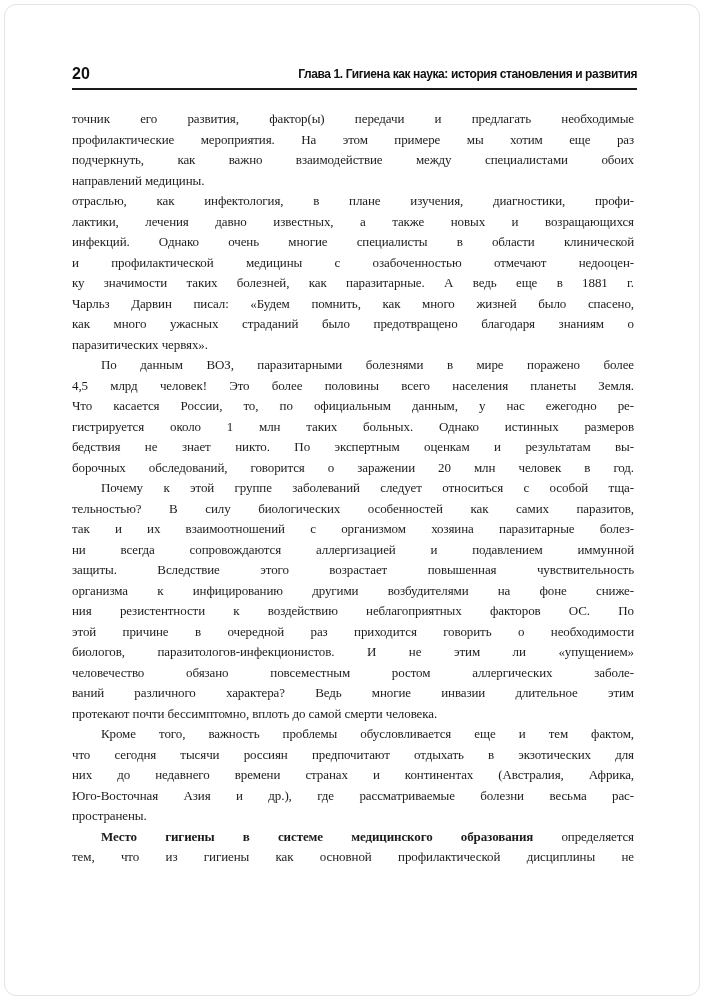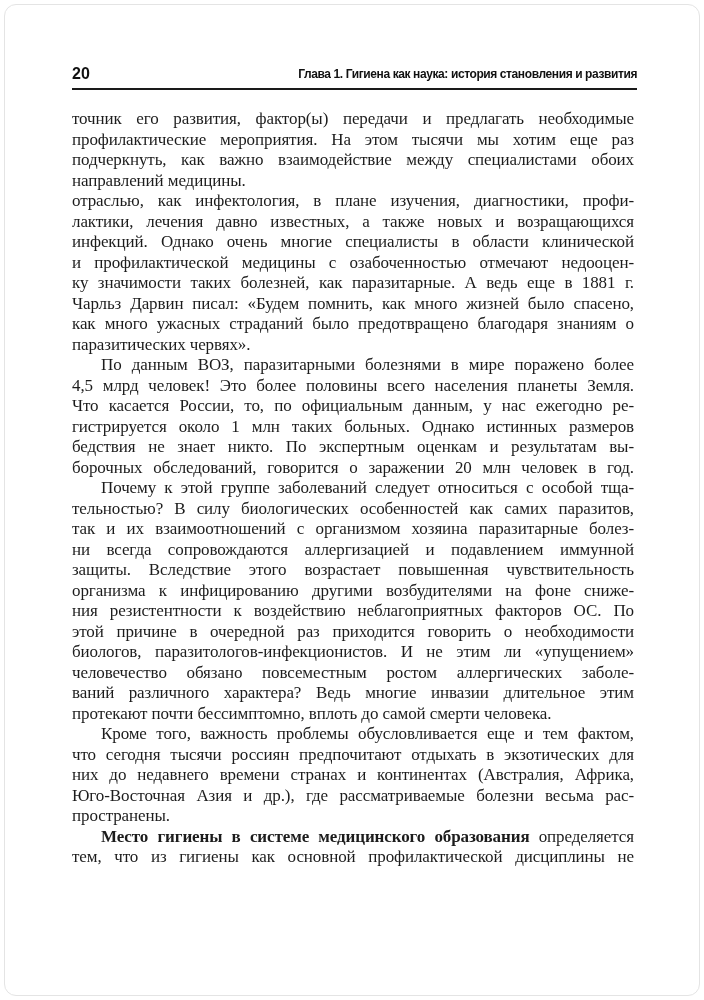--- a/index.html
+++ b/index.html
@@ -52,21 +52,21 @@
     top: 88px;
     width: 565px;
     height: 2px;
     background: #1a1a1a;
   }
   .page-body {
     position: absolute;
     left: 72px;
     top: 109px;
     width: 562px;
-    font-size: 17px;
+    font-size: 13px;
     letter-spacing: -0.1px;
   }
   .para { margin: 0; padding: 0; }
   .line {
     height: 20.5px;
     line-height: 20.5px;
     text-align: justify;
     text-align-last: justify;
     white-space: normal;
     overflow: hidden;
@@ -84,21 +84,21 @@
   <div class="running-head">
     <span class="page-number">20</span>
     <span class="chapter-title">Глава 1. Гигиена как наука: история становления и развития</span>
   </div>
 
   <div class="head-rule"></div>
 
   <div class="page-body">
       <div class="para">
         <div class="line">точник его развития, фактор(ы) передачи и предлагать необходимые</div>
-        <div class="line">профилактические мероприятия. На этом тысячи мы хотим еще раз</div>
+        <div class="line">профилактические мероприятия. На этом примере мы хотим еще раз</div>
         <div class="line">подчеркнуть, как важно взаимодействие между специалистами обоих</div>
         <div class="line line-end">направлений медицины.</div>
       </div>
       <div class="para">
         <div class="line">отраслью, как инфектология, в плане изучения, диагностики, профи-</div>
         <div class="line">лактики, лечения давно известных, а также новых и возращающихся</div>
         <div class="line">инфекций. Однако очень многие специалисты в области клинической</div>
         <div class="line">и профилактической медицины с озабоченностью отмечают недооцен-</div>
         <div class="line">ку значимости таких болезней, как паразитарные. А ведь еще в 1881 г.</div>
         <div class="line">Чарльз Дарвин писал: «Будем помнить, как много жизней было спасено,</div>

